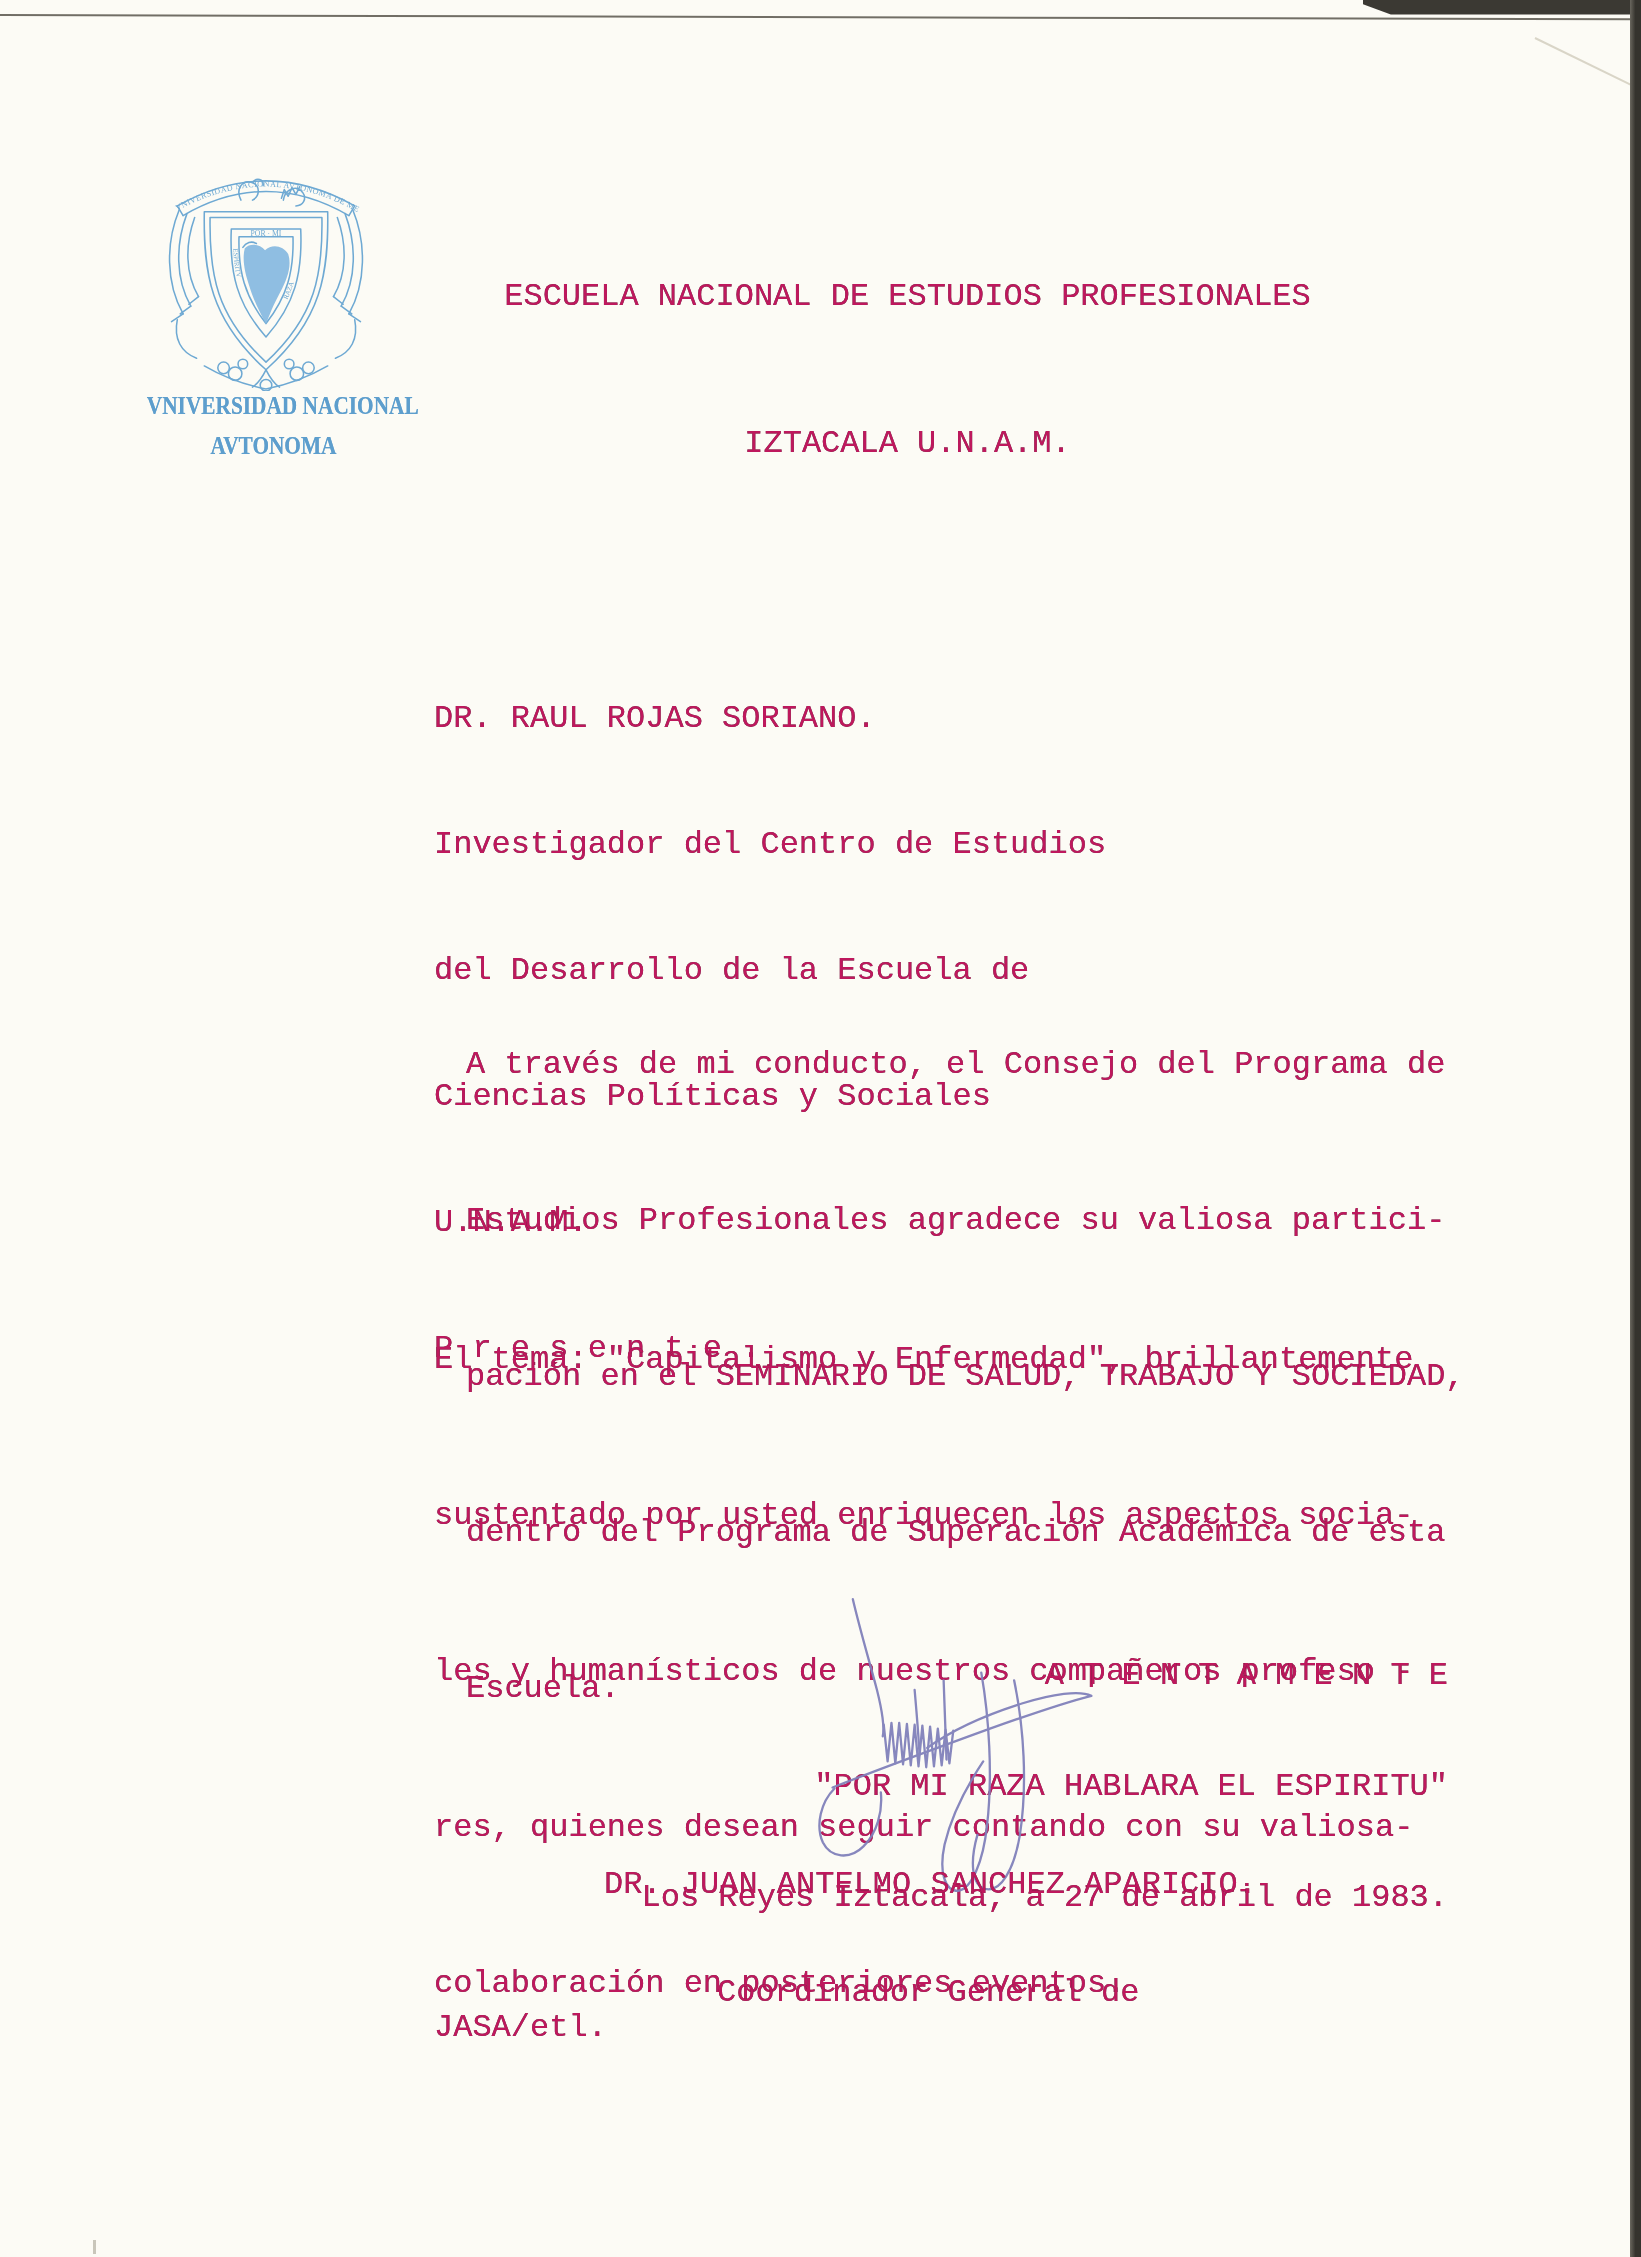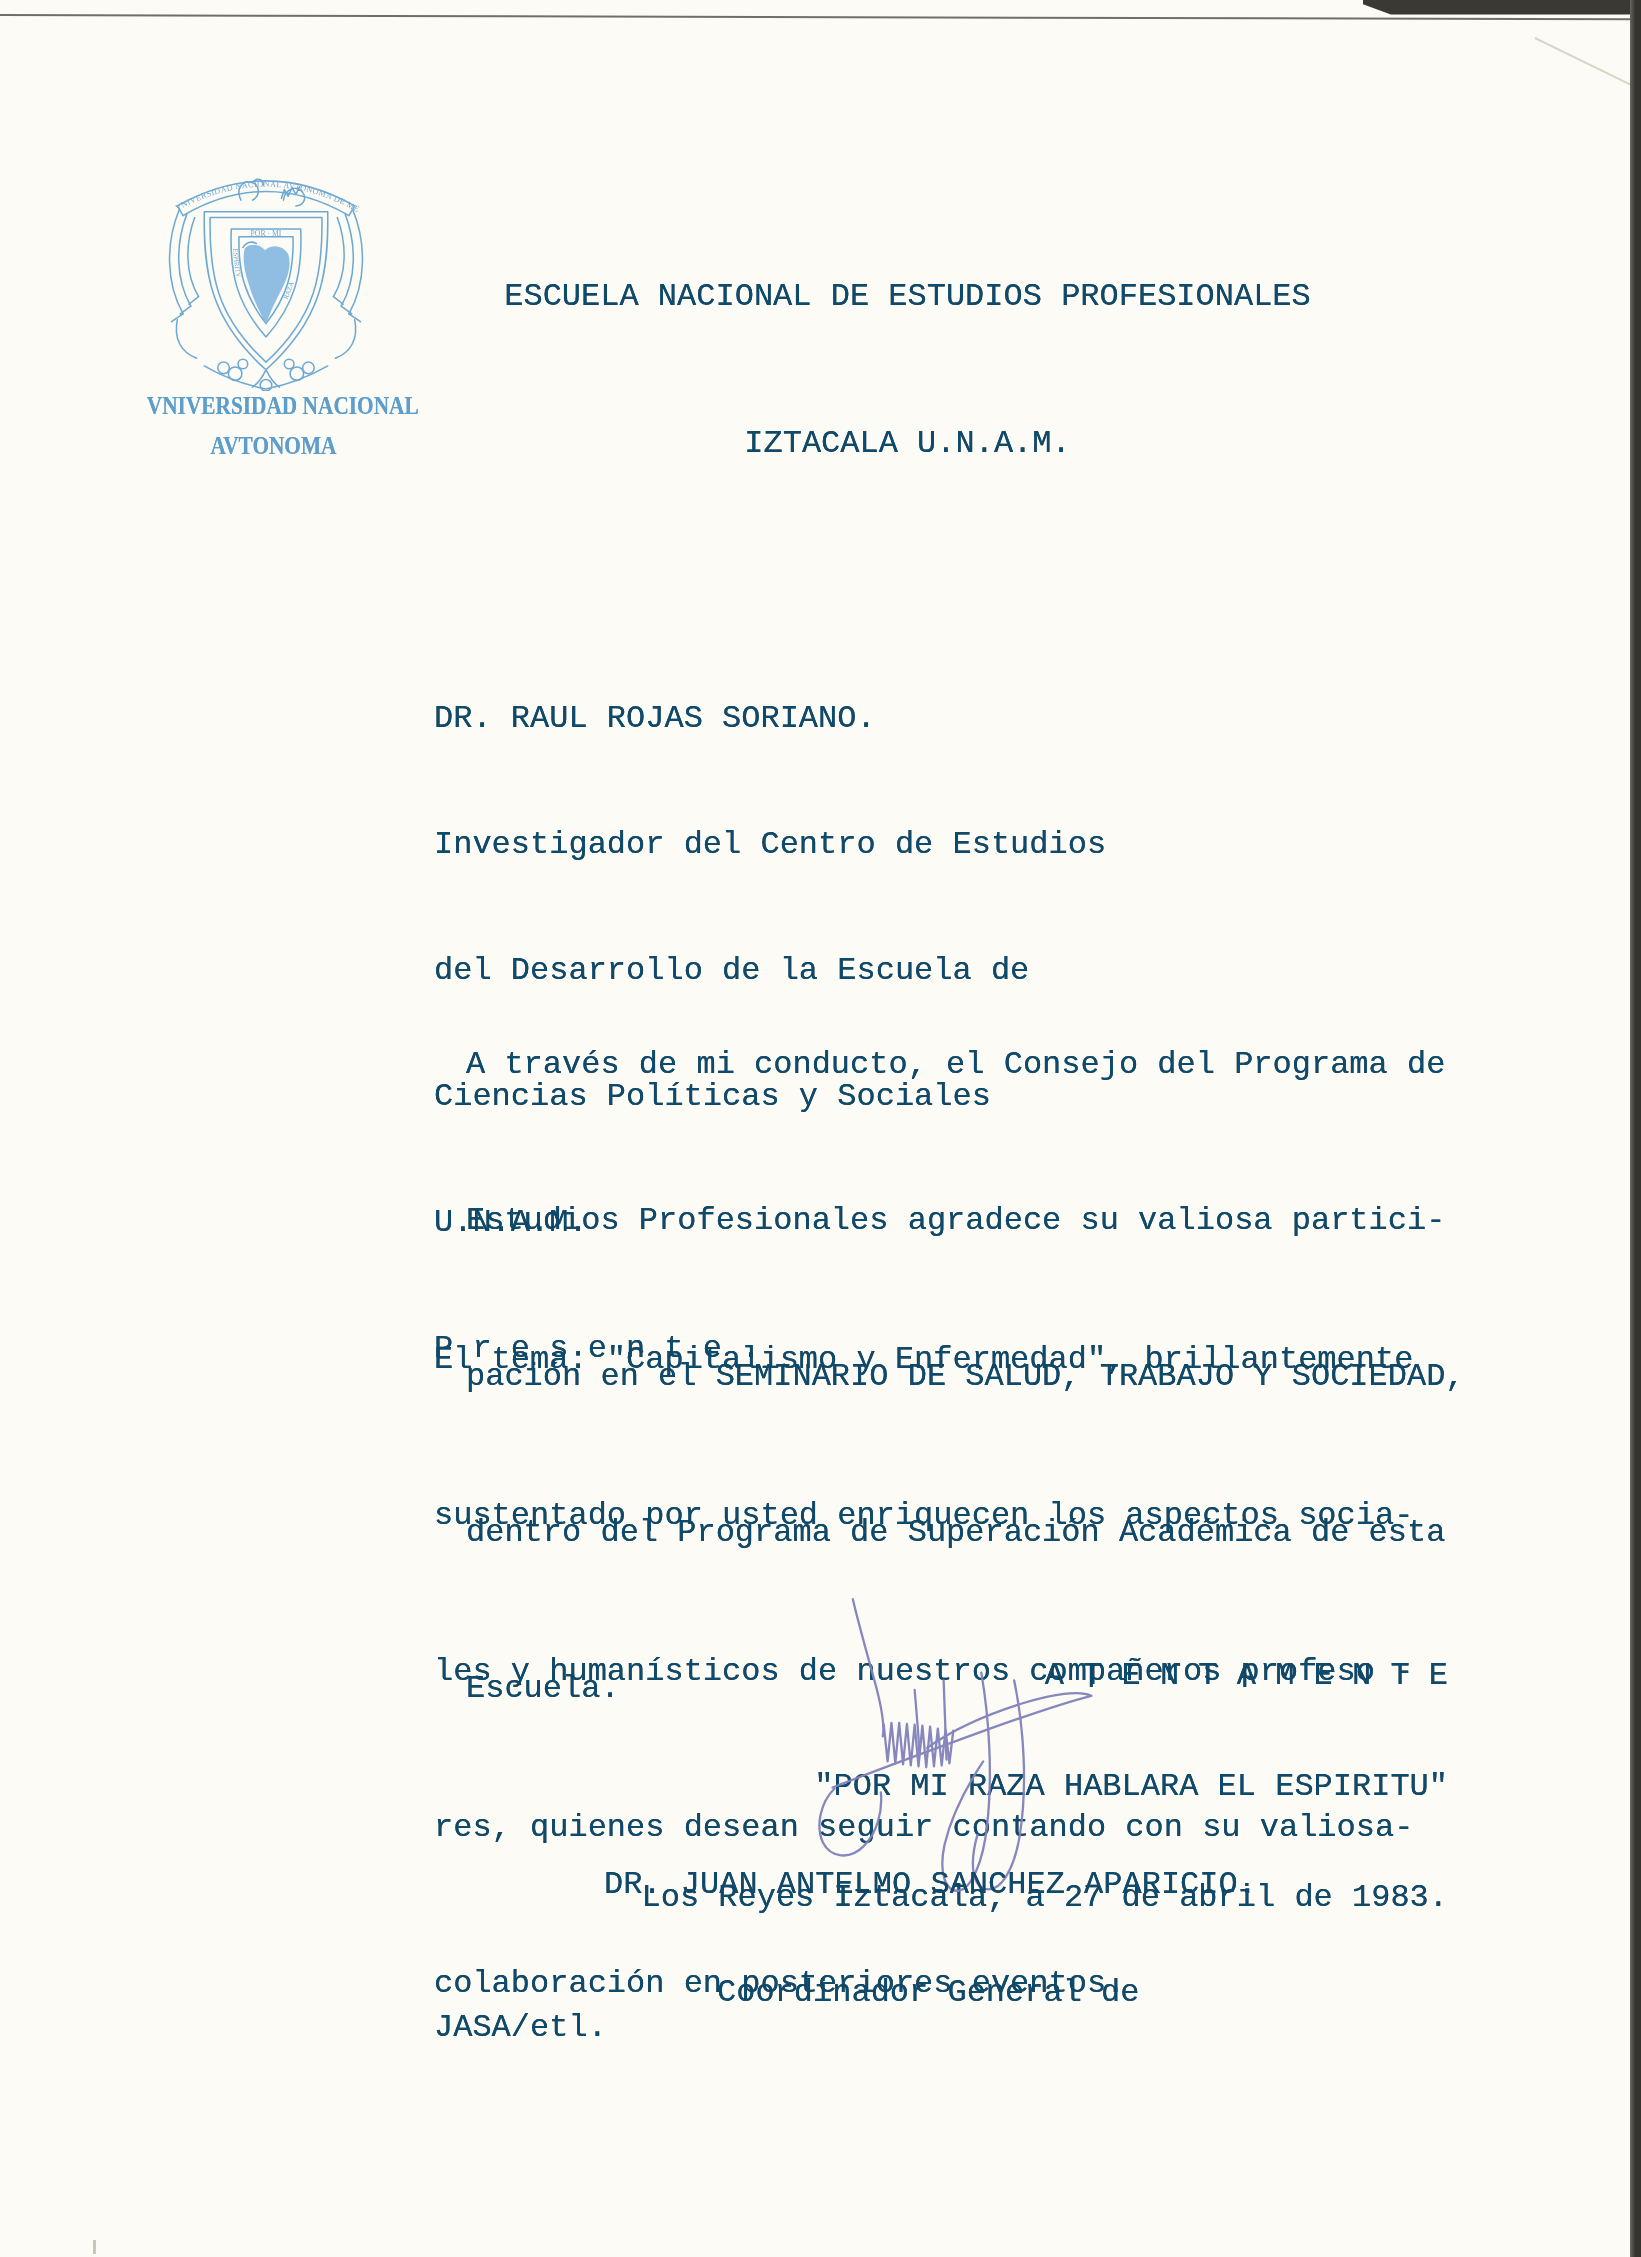--- a/index.html
+++ b/index.html
@@ -8,21 +8,21 @@
     width:1641px;height:2257px;
     background:#fcfbf5;
     overflow:hidden;
     font-family:"Liberation Mono","DejaVu Sans Mono",monospace;
     color:#2b2b28;
   }
   
   .tw{
     position:absolute;
     font-size:32px;
-    color:#0c4a6e;
+    color:#be185d;
     white-space:pre;
     text-shadow:0 0 0.6px rgba(40,40,36,0.85);
   }
   .header-block{left:396px;top:174px;width:1023px;line-height:49px;text-align:center;}
   .recipient-block{left:434px;top:614px;line-height:42px;}
   .para1-block{left:434px;top:935px;line-height:52px;margin-left:32px;}
   .para2-block{left:434px;top:1230px;line-height:52px;}
   .closing-block{left:386px;top:1583px;width:1062px;line-height:37px;text-align:right;}
   .signer-block{left:604px;top:1795px;line-height:36px;}
   .signer-block .indent{margin-left:113px;}

